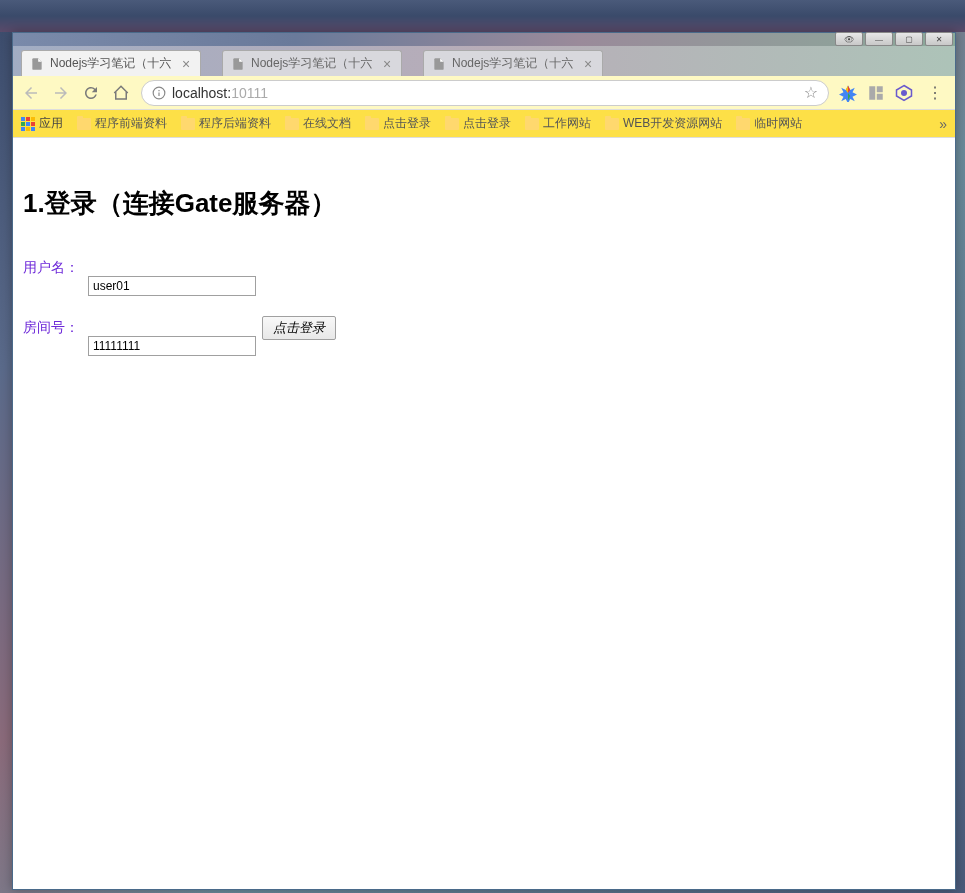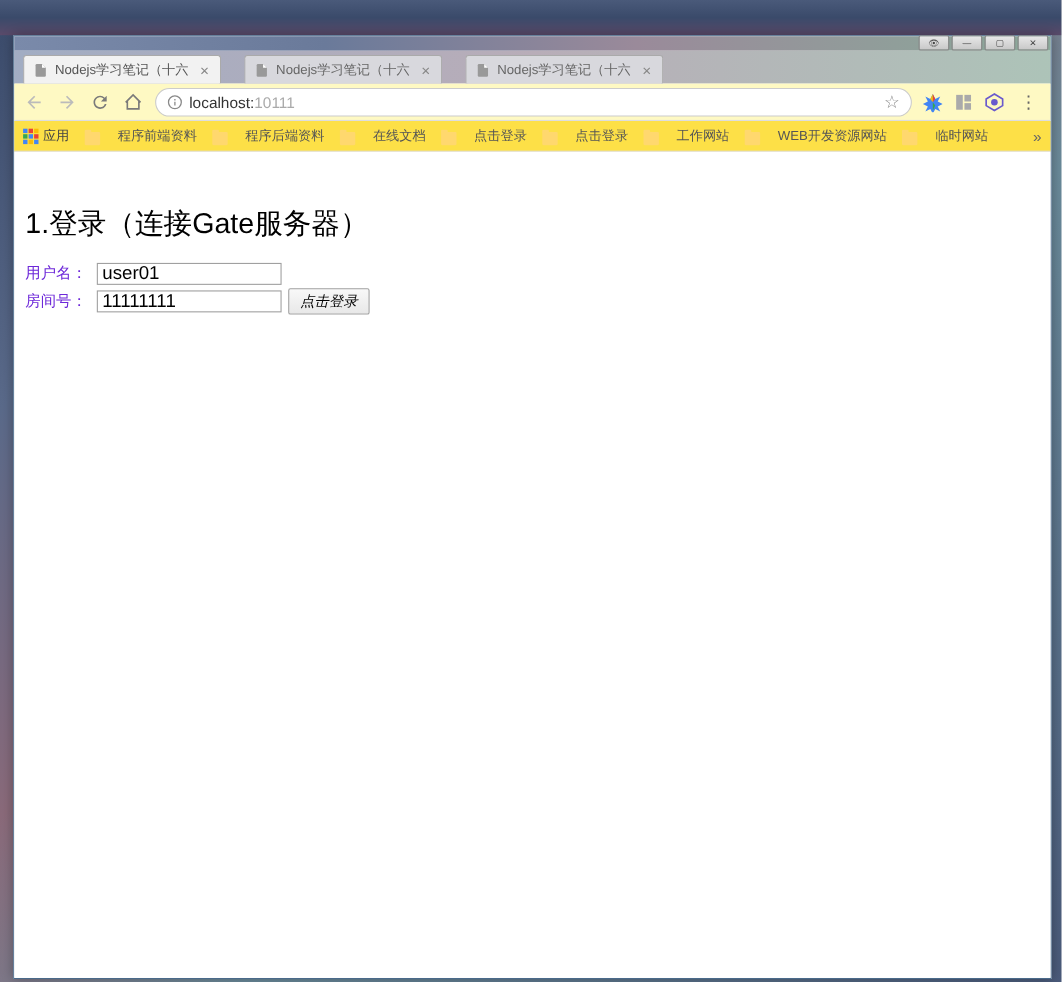--- a/index.html
+++ b/index.html
@@ -188,22 +188,22 @@
     .apps-grid span {
       background: #4285f4;
     }
     .apps-grid span:nth-child(2) { background: #ea4335; }
     .apps-grid span:nth-child(3) { background: #fbbc05; }
     .apps-grid span:nth-child(4) { background: #34a853; }
     .apps-grid span:nth-child(6) { background: #ea4335; }
     .apps-grid span:nth-child(8) { background: #fbbc05; }
     .bookmark {
       display: flex;
-      align-items: flex-end;
-      gap: 16px;
+      align-items: center;
+      gap: 4px;
       cursor: pointer;
       color: #555;
     }
     .folder-icon {
       width: 14px;
       height: 12px;
       background: #ffd86e;
       border-radius: 1px;
       position: relative;
     }
@@ -223,41 +223,42 @@
       font-size: 14px;
       cursor: pointer;
     }
     .content {
       padding: 20px 10px;
       background: #fff;
       height: calc(100% - 105px);
     }
     h2 {
       font-size: 26px;
-      font-weight: normal;
+      font-weight: bold;
       margin: 28px 0 18px 0;
       color: #000;
     }
     .form-row {
       display: flex;
       align-items: center;
       margin-bottom: 3px;
       font-size: 14px;
     }
     .form-label {
       width: 65px;
       color: #6d28d9;
     }
     .form-input {
       width: 168px;
       height: 20px;
       border: 1px solid #a0a0a0;
       padding: 1px 4px;
-      font-size: 17px;
+      font-size: 12px;
       font-family: Arial, sans-serif;
+      margin-top: 37px;
     }
     .login-btn {
       margin-left: 6px;
       padding: 2px 10px;
       background: linear-gradient(#f8f8f8, #e8e8e8);
       border: 1px solid #a0a0a0;
       border-radius: 2px;
       font-size: 13px;
       cursor: pointer;
       font-family: "Microsoft YaHei", Arial, sans-serif;

